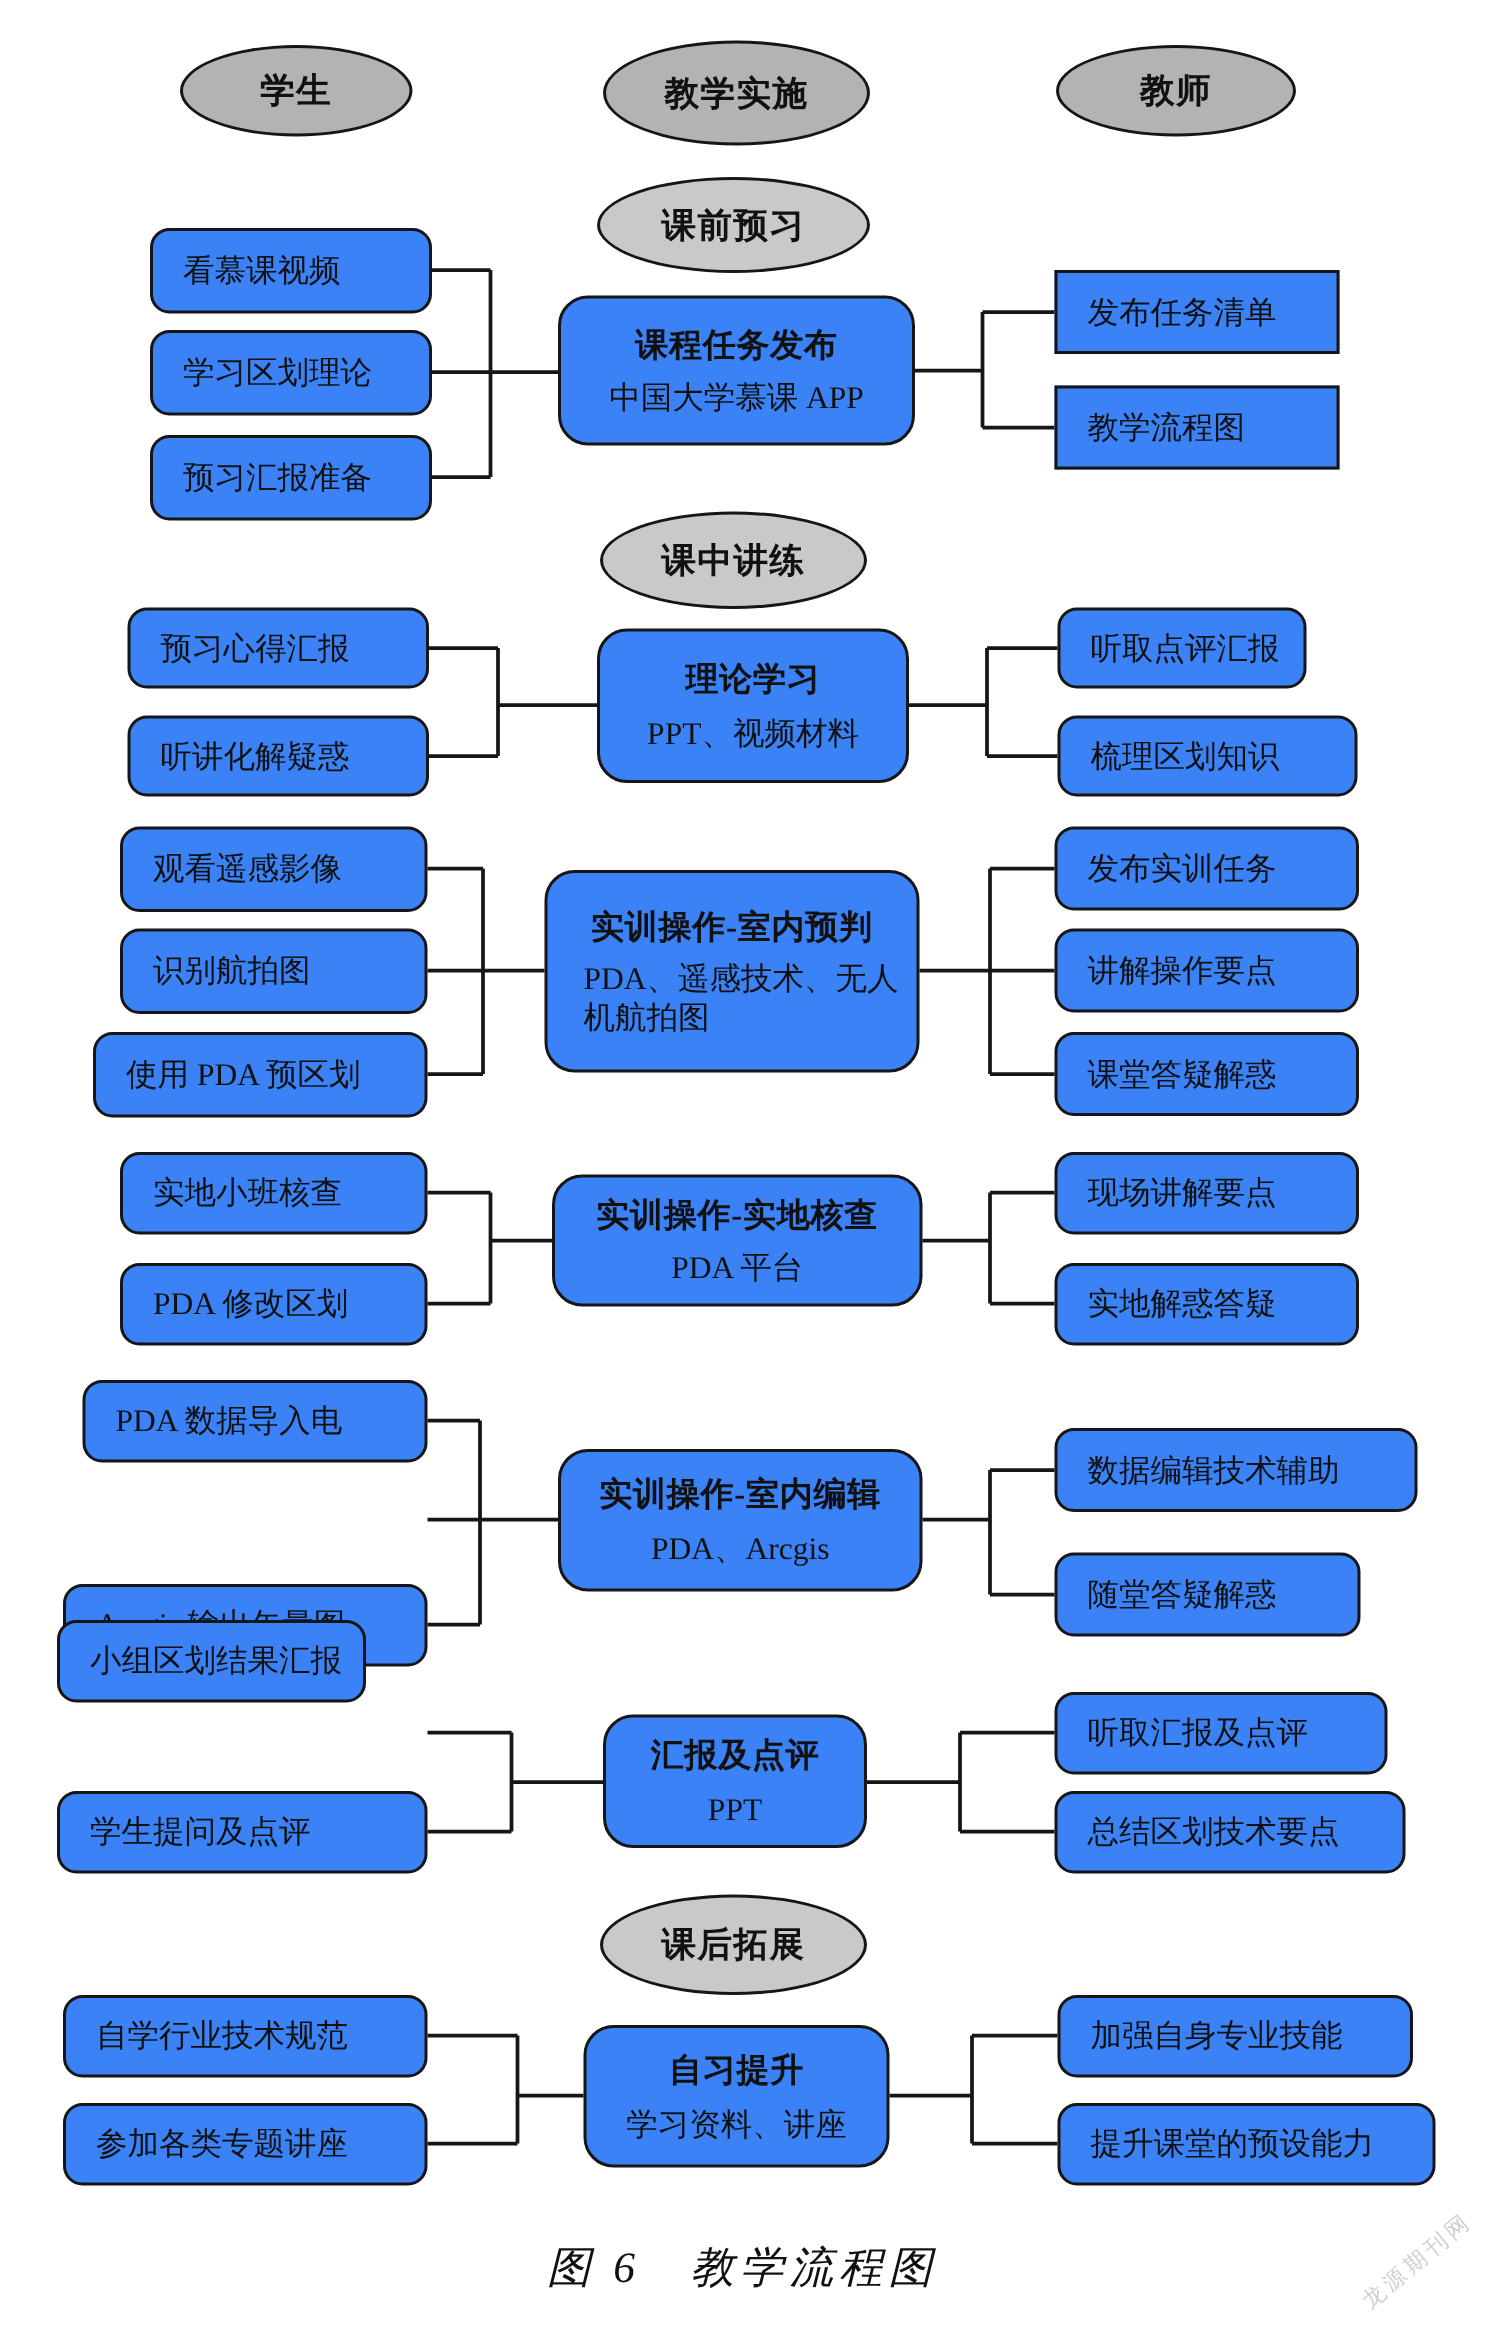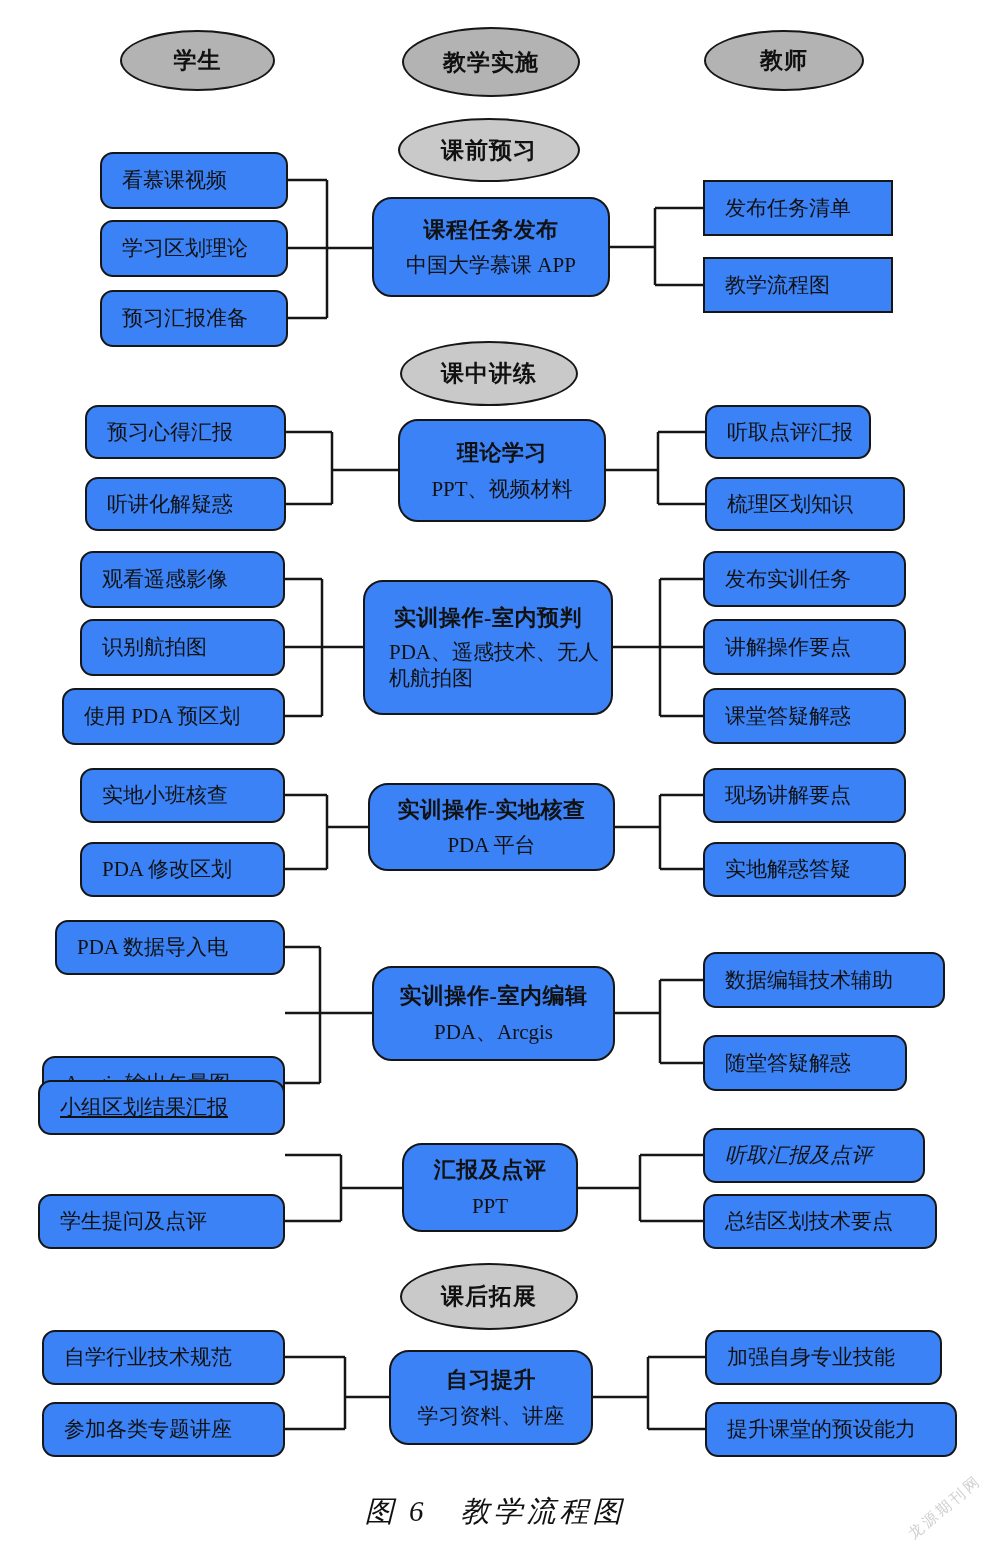--- a/index.html
+++ b/index.html
@@ -99,27 +99,27 @@
 
   <div class="box round side" style="left:55px;top:920px;width:230px;height:55px;">PDA 数据导入电</div>
   <div class="box round side" style="left:42px;top:1056px;width:243px;height:55px;">Arcgis 输出矢量图</div>
   <div class="box cnode" style="left:372px;top:966px;width:243px;height:95px;">
     <div class="t">实训操作-室内编辑</div>
     <div class="s">PDA、Arcgis</div>
   </div>
   <div class="box round side" style="left:703px;top:952px;width:242px;height:56px;">数据编辑技术辅助</div>
   <div class="box round side" style="left:703px;top:1035px;width:204px;height:56px;">随堂答疑解惑</div>
 
-  <div class="box round side" style="left:38px;top:1080px;width:247px;height:55px;text-decoration:underline;">小组区划结果汇报</div>
+  <div class="box round side" style="left:38px;top:1080px;width:206px;height:55px;">小组区划结果汇报</div>
   <div class="box round side" style="left:38px;top:1194px;width:247px;height:55px;">学生提问及点评</div>
   <div class="box cnode" style="left:402px;top:1143px;width:176px;height:89px;">
     <div class="t">汇报及点评</div>
     <div class="s">PPT</div>
   </div>
-  <div class="box round side" style="left:703px;top:1128px;width:222px;height:55px;font-style:italic;">听取汇报及点评</div>
+  <div class="box round side" style="left:703px;top:1128px;width:222px;height:55px;">听取汇报及点评</div>
   <div class="box round side" style="left:703px;top:1194px;width:234px;height:55px;">总结区划技术要点</div>
 
   <div class="box round side" style="left:42px;top:1330px;width:243px;height:55px;">自学行业技术规范</div>
   <div class="box round side" style="left:42px;top:1402px;width:243px;height:55px;">参加各类专题讲座</div>
   <div class="box cnode" style="left:389px;top:1350px;width:204px;height:95px;">
     <div class="t">自习提升</div>
     <div class="s">学习资料、讲座</div>
   </div>
   <div class="box round side" style="left:705px;top:1330px;width:237px;height:55px;">加强自身专业技能</div>
   <div class="box round side" style="left:705px;top:1402px;width:252px;height:55px;">提升课堂的预设能力</div>

